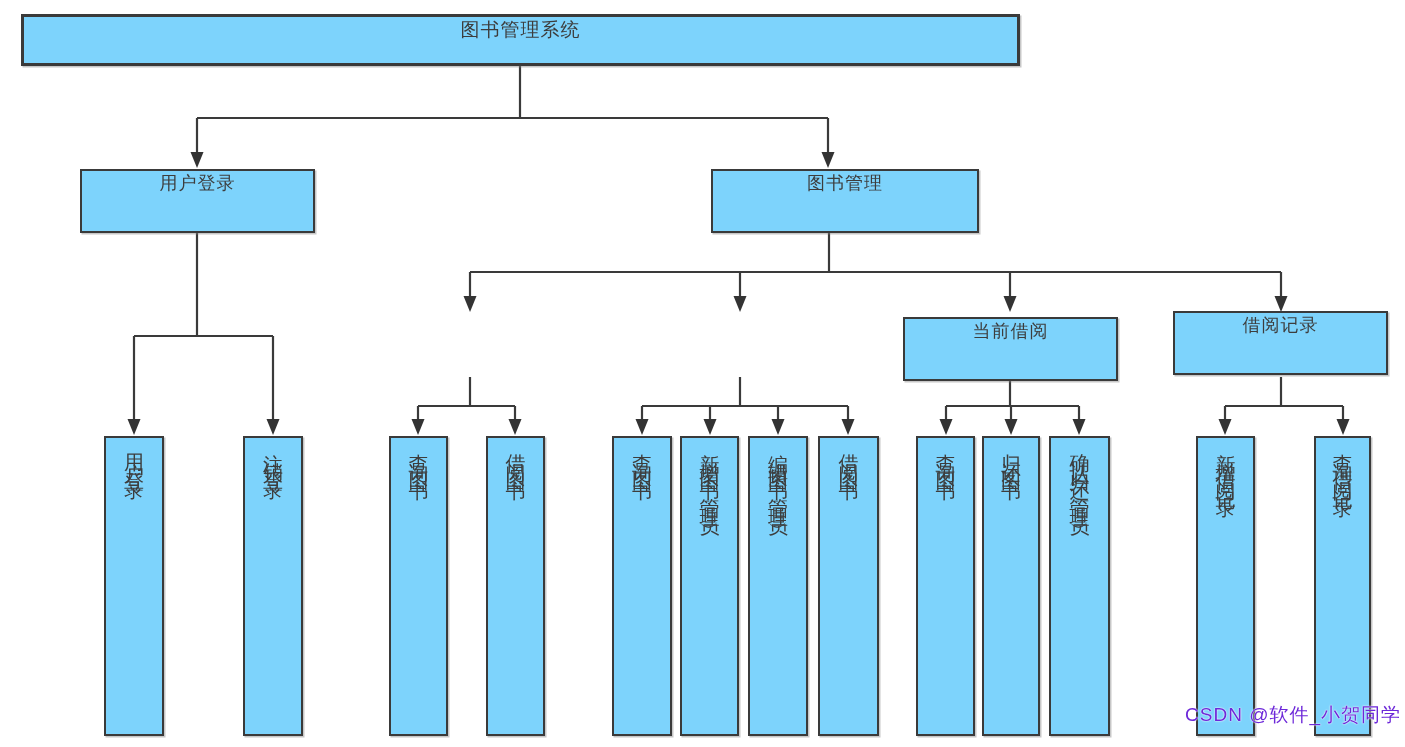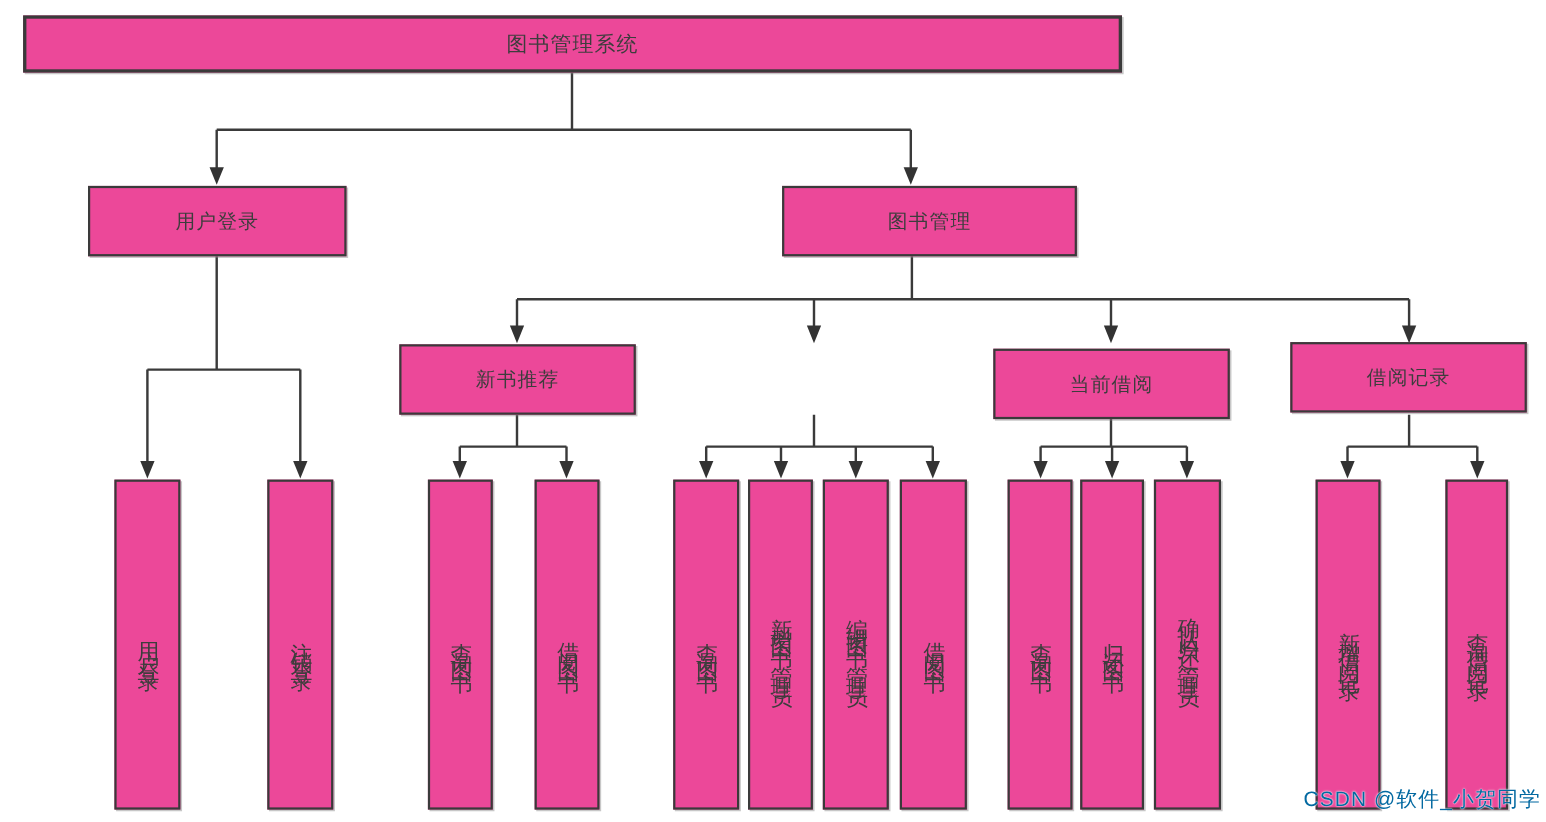--- a/index.html
+++ b/index.html
@@ -6,41 +6,41 @@
   .stage{
     position:relative;
     width:1405px;height:747px;
     background:#ffffff;
     font-family:"Liberation Sans","DejaVu Sans",sans-serif;
     overflow:hidden;
   }
   .wires{position:absolute;left:0;top:0;}
   .box{
     position:absolute;
-    background:#ec4899;
+    background:#7dd3fc;
     border:2.5px solid #3a3a3a;
     box-sizing:border-box;
-    display:flex;align-items:center;justify-content:center;
+    display:flex;justify-content:center;
     color:#3d3d3d;
     font-size:18px;
     letter-spacing:1px;
     box-shadow:1.5px 1.5px 0 rgba(130,130,130,.45);
   }
   .root-box{border-width:3px;font-size:19px;}
   .vbox span{
     writing-mode:vertical-rl;
     text-orientation:mixed;
     letter-spacing:9px;
     font-size:20px;
     line-height:1.15;
   }
   .watermark{
     position:absolute;
-    right:4px;bottom:7px;
-    color:#0369a1;
+    right:4px;bottom:19px;
+    color:#6d28d9;
     font-size:19px;
     letter-spacing:1px;
     text-shadow:0 0 2px #ffffff,0 0 1px #ffffff;
     white-space:nowrap;
   }
 </style>
 </head>
 <body>
 
 <div class="stage">
@@ -96,23 +96,20 @@
     <span>图书管理系统</span>
   </div>
 
   <div class="box" style="left:80px;top:169px;width:235px;height:64px">
     <span>用户登录</span>
   </div>
   <div class="box" style="left:711px;top:169px;width:268px;height:64px">
     <span>图书管理</span>
   </div>
 
-  <div class="box" style="left:363px;top:313px;width:215px;height:64px">
-    <span>新书推荐</span>
-  </div>
   <div class="box" style="left:903px;top:317px;width:215px;height:64px">
     <span>当前借阅</span>
   </div>
   <div class="box" style="left:1173px;top:311px;width:215px;height:64px">
     <span>借阅记录</span>
   </div>
 
   <div class="box vbox" style="left:104px;top:436px;width:60px;height:300px">
     <span>用户登录</span>
   </div>

